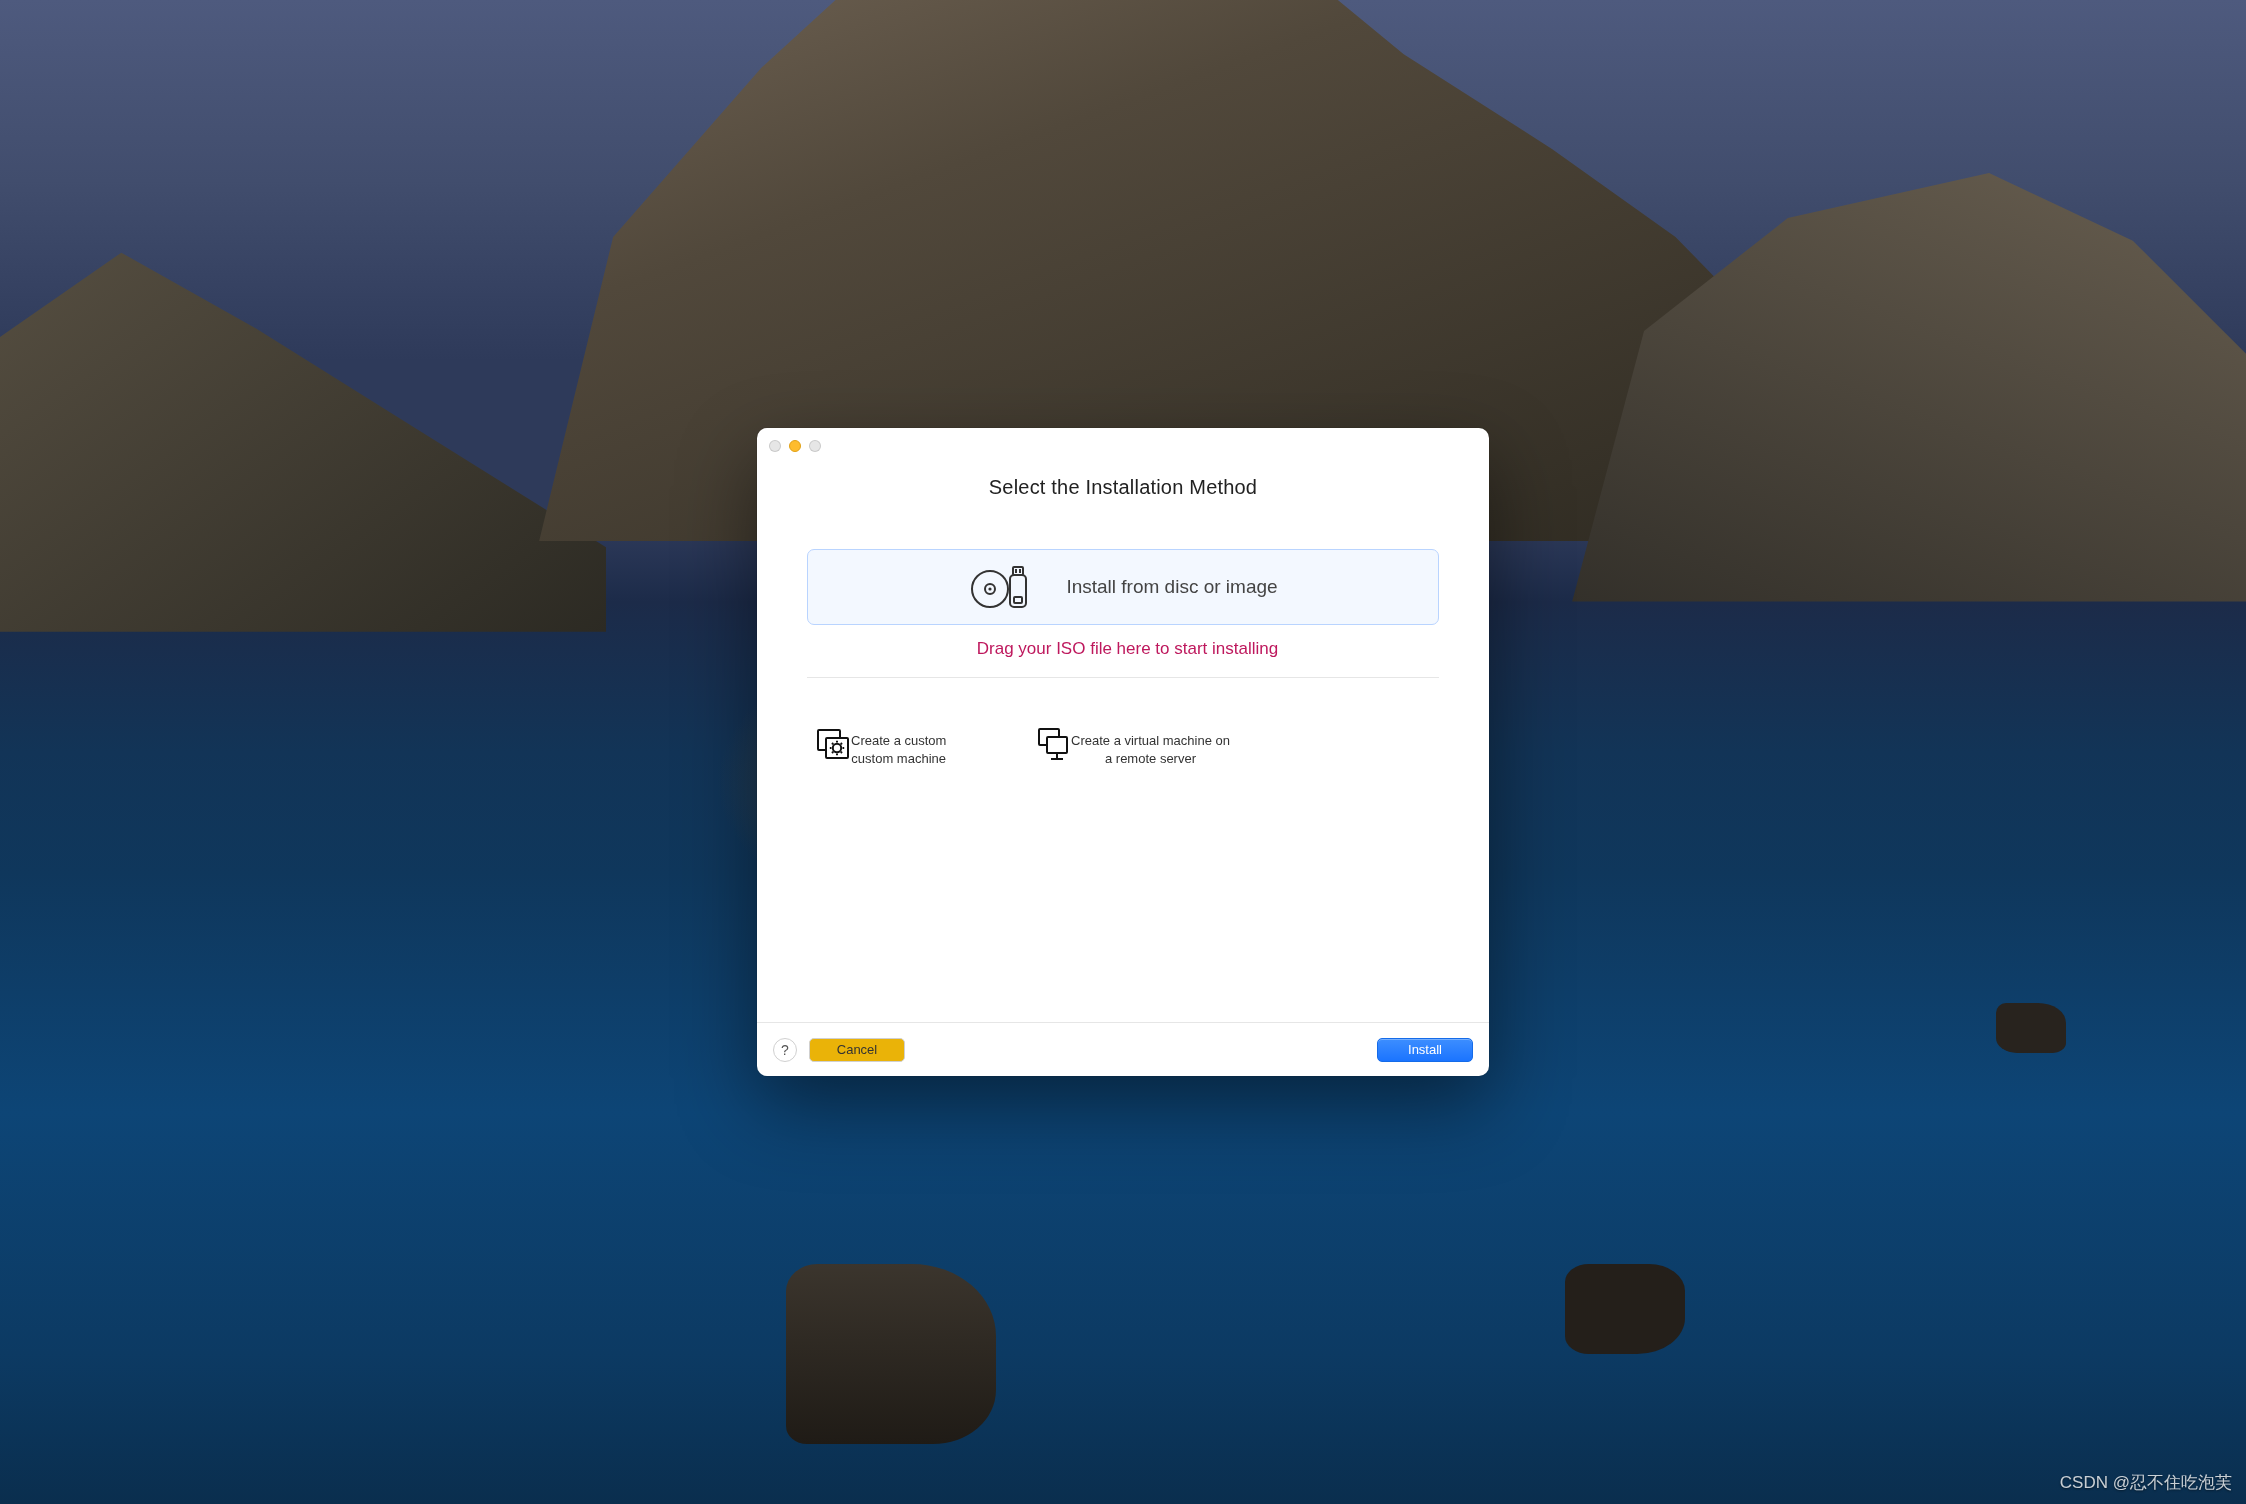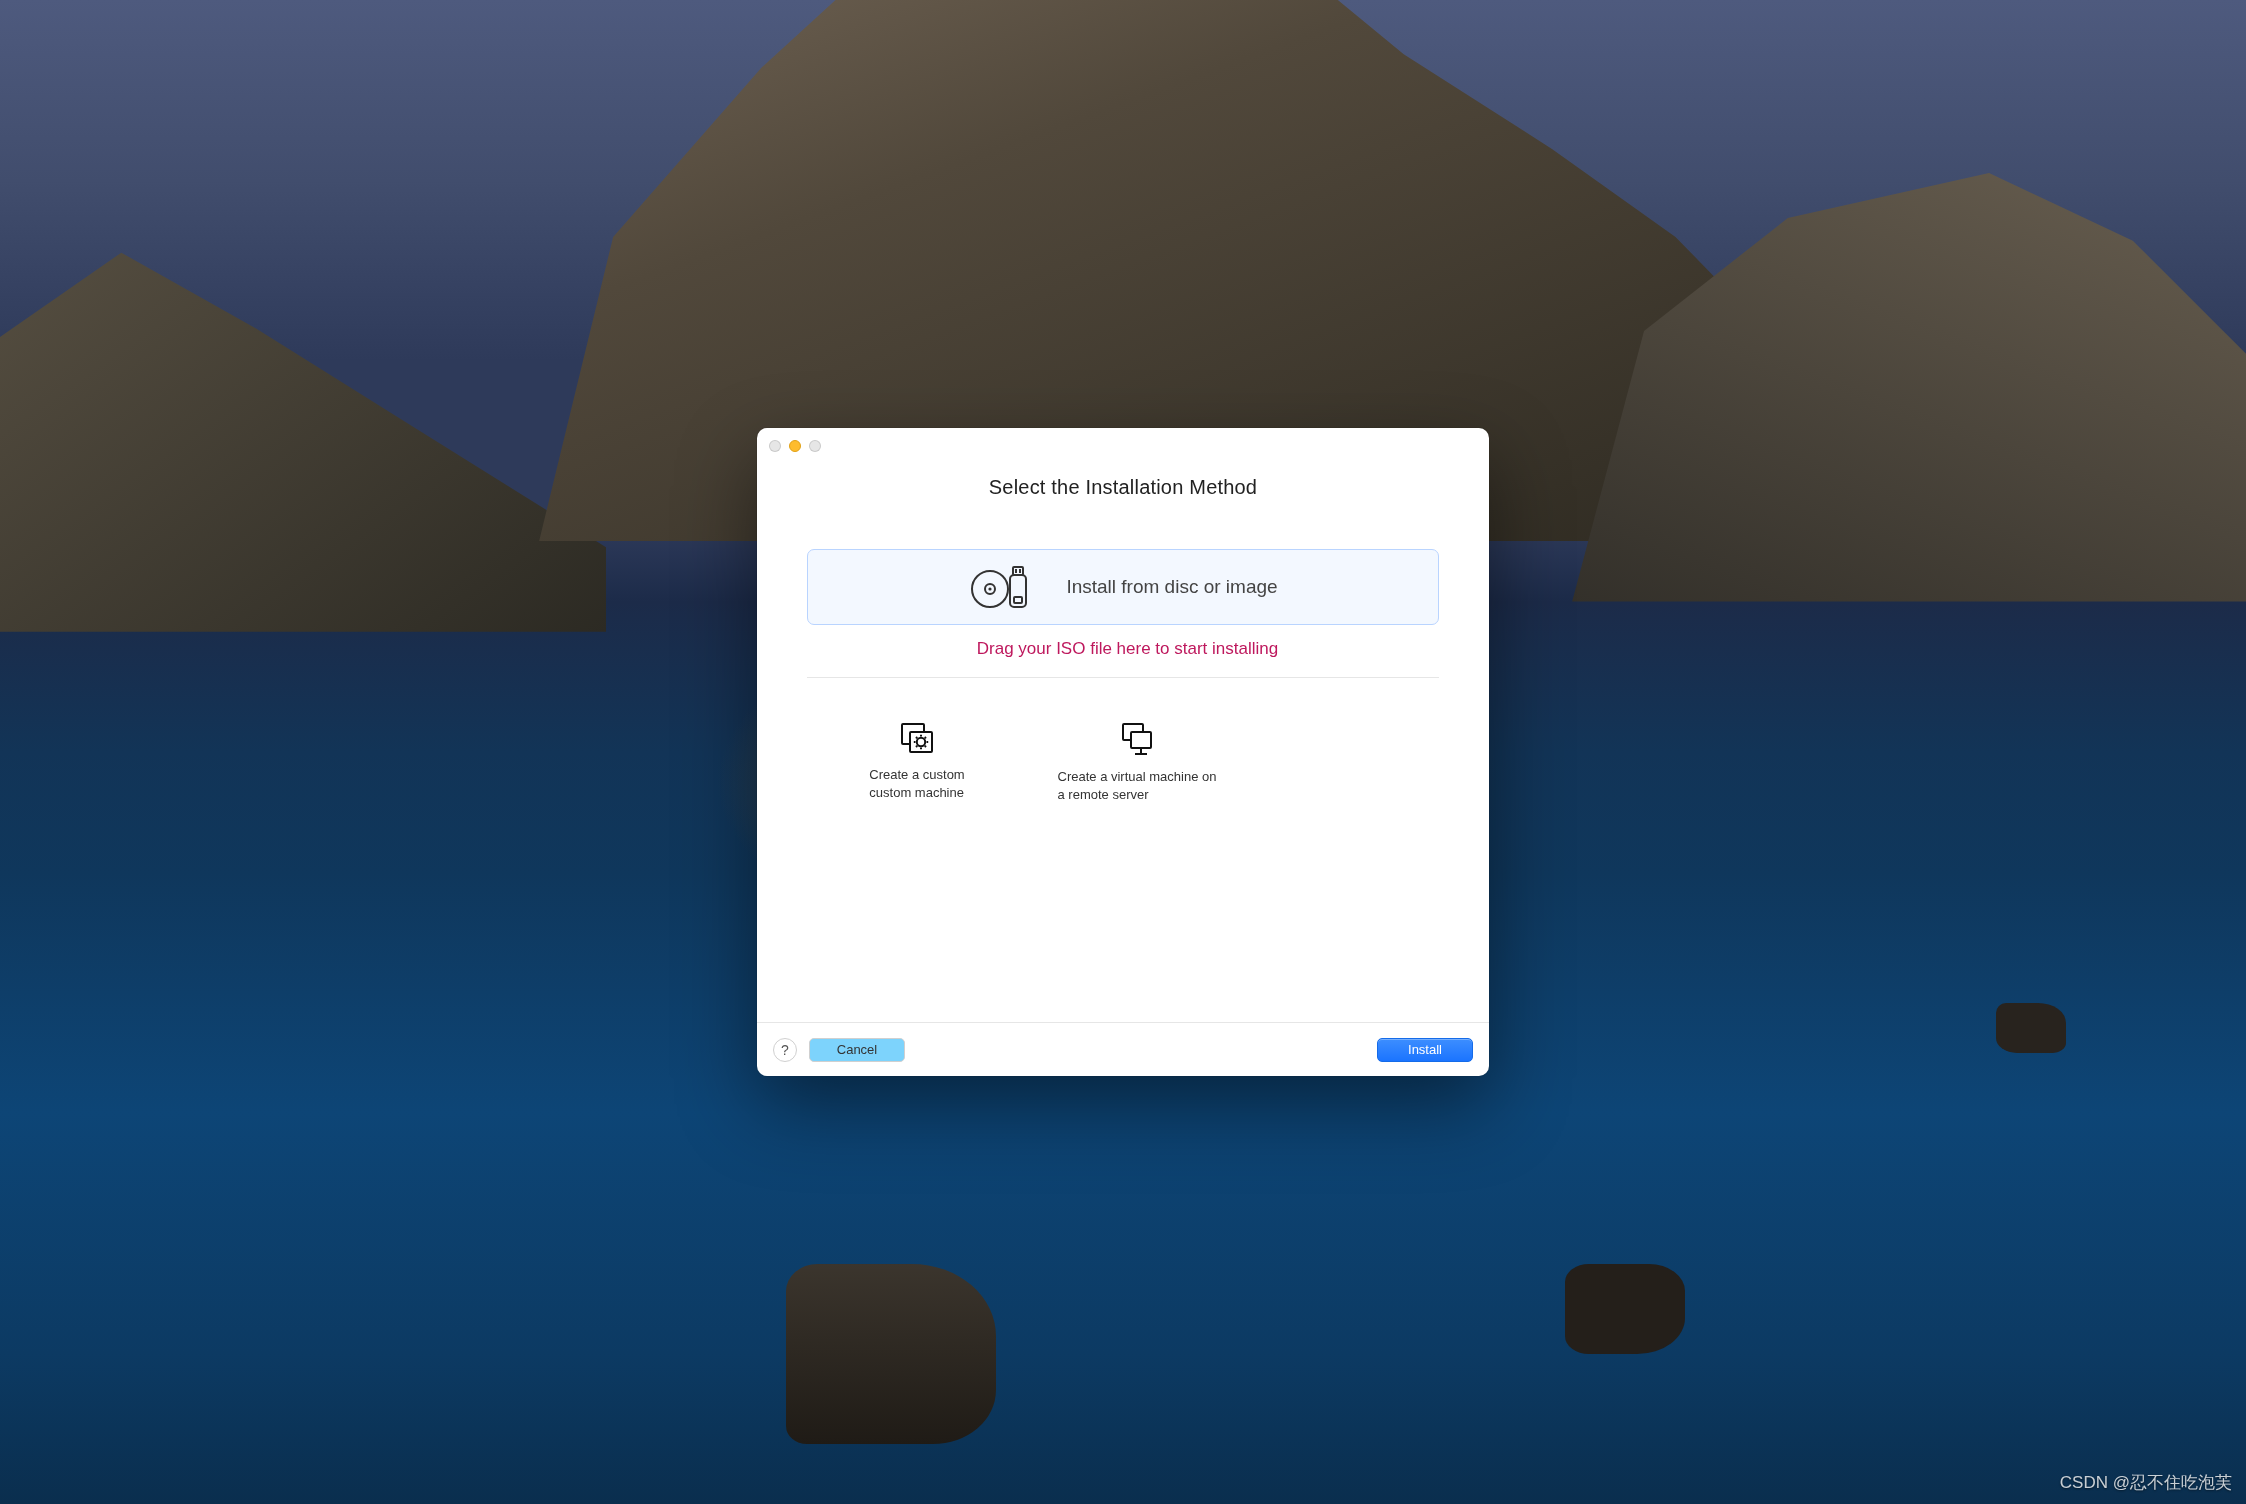--- a/index.html
+++ b/index.html
@@ -78,22 +78,22 @@
     .hint {
       font-size: 17px; color: #be185d; margin-top: 14px; margin-bottom: 18px; padding-left: 9px;
     }
     .divider { width: 632px; height: 1px; background: #e6e6e6; }
 
     .secondary-row {
       width: 632px; display: flex; gap: 0; margin-top: 40px;
     }
     .sec-option {
       width: 220px;
-      display: flex; flex-direction: column; align-items: center;
-      text-align: left; cursor: pointer; padding: 4px 8px; border-radius: 6px;
+      display: flex; flex-direction: row; align-items: center;
+      text-align: center; cursor: pointer; padding: 4px 8px; border-radius: 6px;
     }
     .sec-option .sec-label {
       font-size: 13px; color: #333; line-height: 1.35; margin-top: 10px;
     }
 
     .footer {
       height: 54px; border-top: 1px solid #e6e6e6;
       display: flex; align-items: center; padding: 0 16px; gap: 12px;
     }
     .help-btn {
@@ -101,21 +101,21 @@
       border: 1px solid #d0d0d0; background: #fff;
       display: flex; align-items: center; justify-content: center;
       font-size: 14px; color: #555; cursor: pointer;
     }
     .btn {
       height: 24px; min-width: 96px; padding: 0 16px;
       border-radius: 5px; font-size: 13px;
       display: inline-flex; align-items: center; justify-content: center;
       cursor: pointer; user-select: none;
     }
-    .btn-secondary { background: #7dd3fc; border: 1px solid #d0d0d0; color: #333; }
+    .btn-secondary { background: #eab308; border: 1px solid #d0d0d0; color: #333; }
     .btn-primary   { background: #1e7bff; background: linear-gradient(#3d8eff,#1b74ff); color: #fff; border: 1px solid #156be8; box-shadow: 0 1px 0 rgba(255,255,255,0.3) inset; }
     .spacer { flex: 1; }
 
     .watermark {
       position: absolute; right: 14px; bottom: 10px;
       font-size: 17px; color: rgba(255,255,255,0.78);
       text-shadow: 0 1px 2px rgba(0,0,0,0.5);
       z-index: 5;
     }
 

